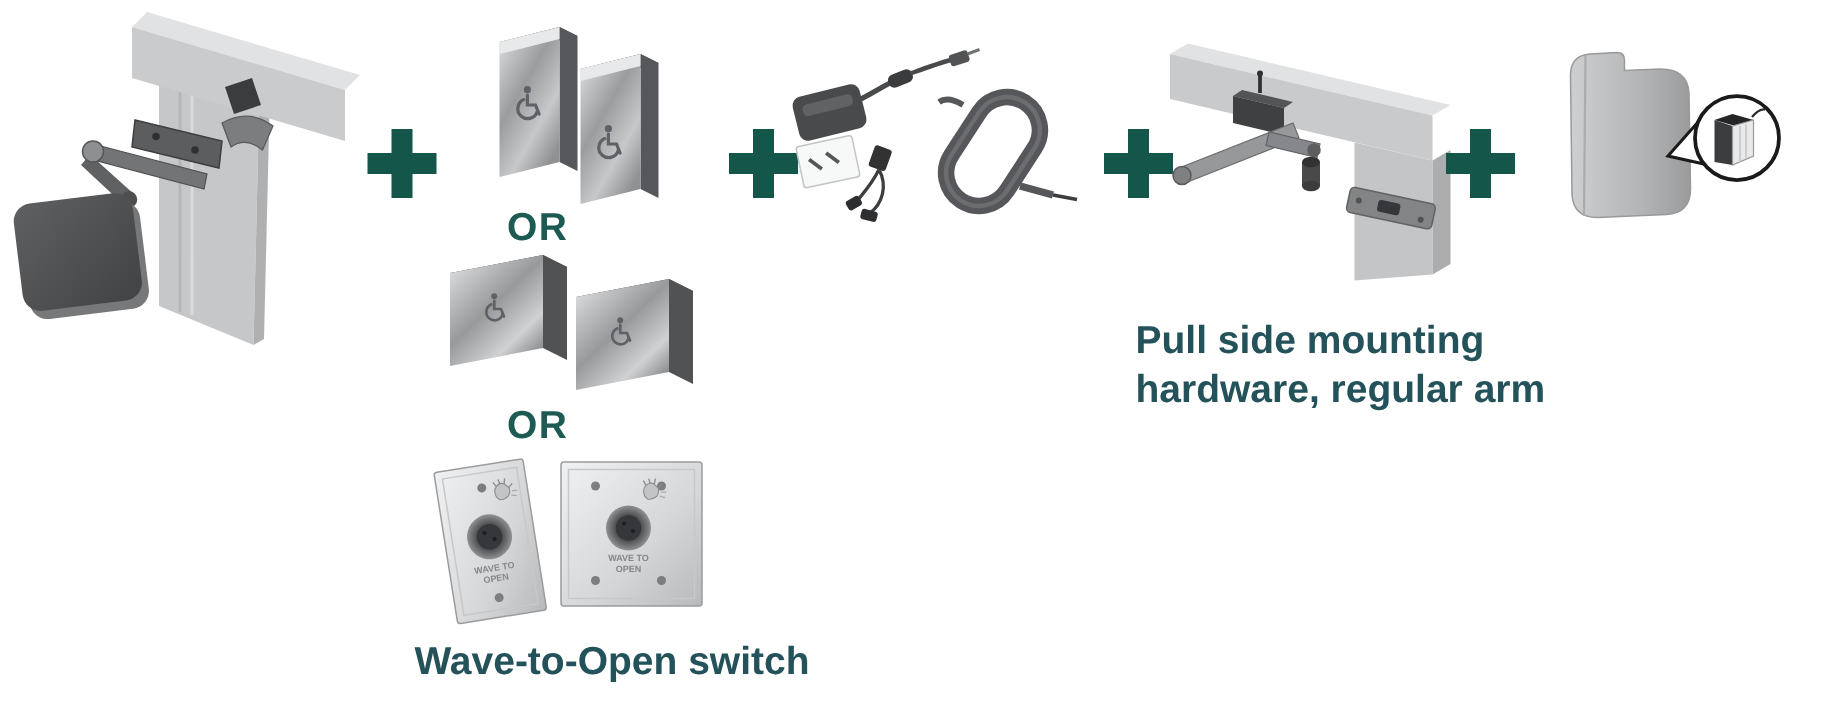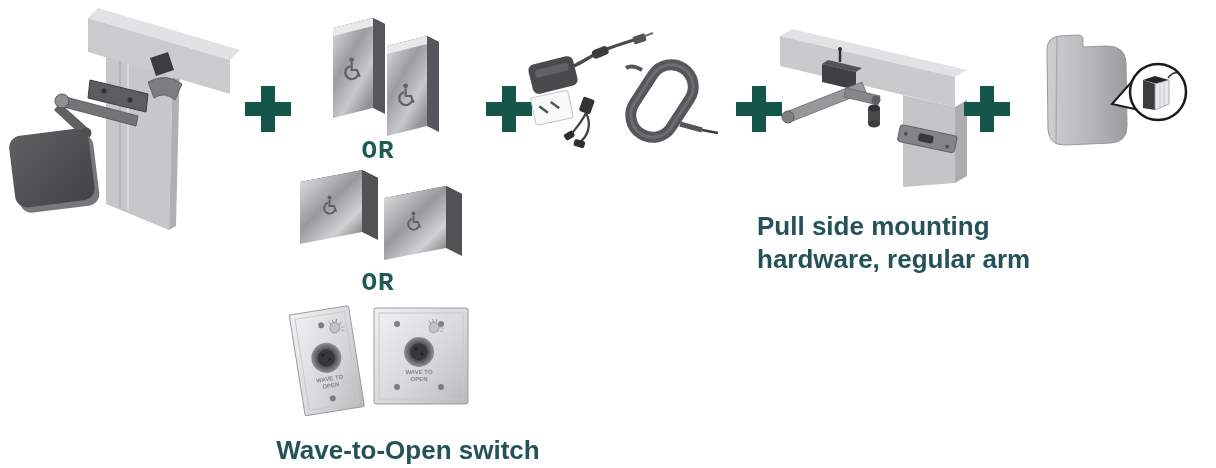--- a/index.html
+++ b/index.html
@@ -3,21 +3,21 @@
 <meta charset="utf-8">
 <style>
   * { box-sizing: border-box; margin: 0; padding: 0; }
   html, body { background: #ffffff; }
   body { font-family: "Liberation Sans", sans-serif; }
   .canvas { position: relative; width: 1216px; height: 468px; background: #fff; overflow: hidden; }
   .item { position: absolute; }
   .plus { position: absolute; width: 46px; height: 46px; }
   .plus::before { content: ""; position: absolute; left: 0; top: 16px; width: 46px; height: 14px; background: var(--plus-color, #15564b); }
   .plus::after  { content: ""; position: absolute; top: 0; left: 16px; width: 14px; height: 46px; background: var(--plus-color, #15564b); }
-  .or { position: absolute; width: 80px; text-align: center; font-size: 26px; font-weight: 700; letter-spacing: 1px; color: var(--or-color, #1d5a52); font-family: Liberation Mono, monospace; }
+  .or { position: absolute; width: 80px; text-align: left; font-size: 26px; font-weight: 700; letter-spacing: 1px; color: var(--or-color, #1d5a52); }
   .caption { position: absolute; font-size: 26px; font-weight: 700; color: var(--label-color, #24525a); line-height: 33px; }
   .caption.center { text-align: center; }
   svg text { font-family: "Liberation Sans", sans-serif; }
 </style>
 </head>
 <body>
 
 <div class="canvas">
 
   <svg class="item" style="left:2px;top:4px" width="245" height="232" viewBox="0 0 245 232">
@@ -161,21 +161,21 @@
       <circle cx="143" cy="54" r="15" fill="url(#gSensor)"></circle>
       <circle cx="143" cy="54" r="8.5" fill="#35373a"></circle>
       <circle cx="140" cy="51" r="1.4" fill="#1e2022"></circle>
         <circle cx="146" cy="56" r="1.4" fill="#1e2022"></circle>
       <text x="143" y="76" font-size="6" font-weight="700" fill="#85878a" text-anchor="middle">WAVE TO</text>
       <text x="143" y="83" font-size="6" font-weight="700" fill="#85878a" text-anchor="middle">OPEN</text>
       <use href="#hand1" transform="translate(152,22) scale(0.9)"></use>
     </g>
   </svg>
 
-  <div class="caption center" style="left:258px;top:434px;width:300px">Wave-to-Open switch</div>
+  <div class="caption center" style="left:258px;top:424px;width:300px">Wave-to-Open switch</div>
 
   <div class="plus" style="left:486px;top:86px"></div>
 
   <svg class="item" style="left:522px;top:20px" width="200" height="148" viewBox="0 0 200 148">
     <g>
       <rect x="8" y="40" width="46" height="30" rx="6" transform="rotate(-14 31 55)" fill="#484a4c"></rect>
       <rect x="14" y="46" width="34" height="8" rx="3" transform="rotate(-14 31 55)" fill="#606264"></rect>
       <path d="M52,46 C60,42 66,38 72,35" stroke="#484a4c" stroke-width="3.5" fill="none"></path>
       <rect x="70" y="28" width="17" height="9" rx="4" transform="rotate(-22 78 33)" fill="#3a3c3e"></rect>
       <path d="M85,29 C96,25 104,22 112,20" stroke="#484a4c" stroke-width="3" fill="none"></path>

